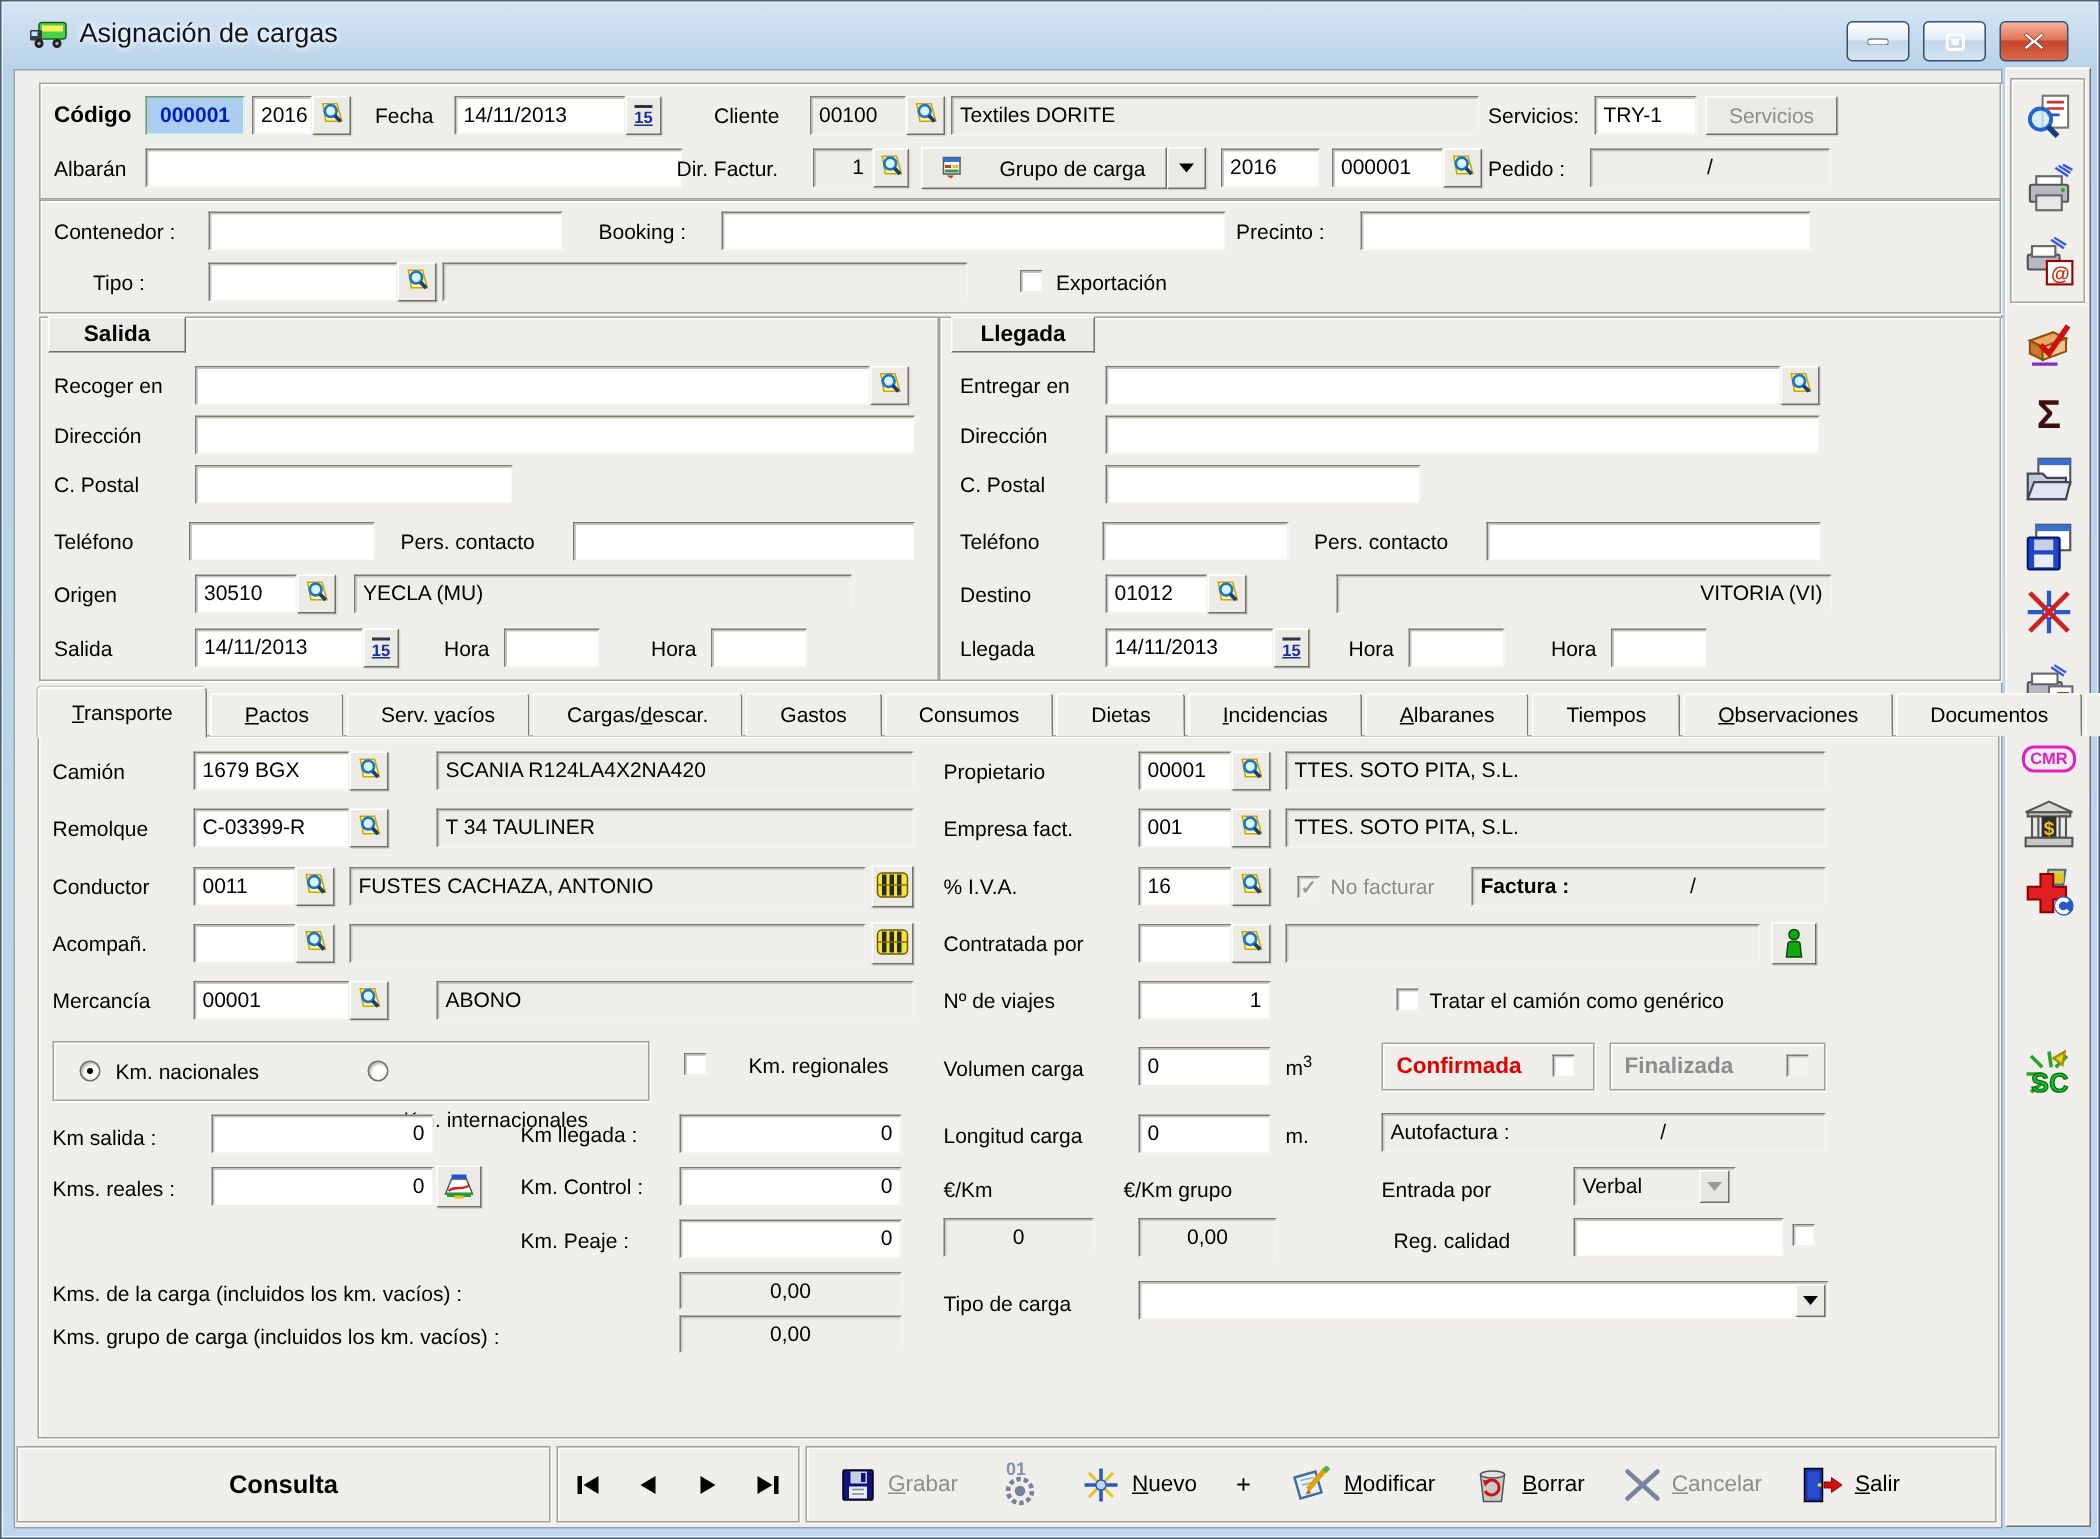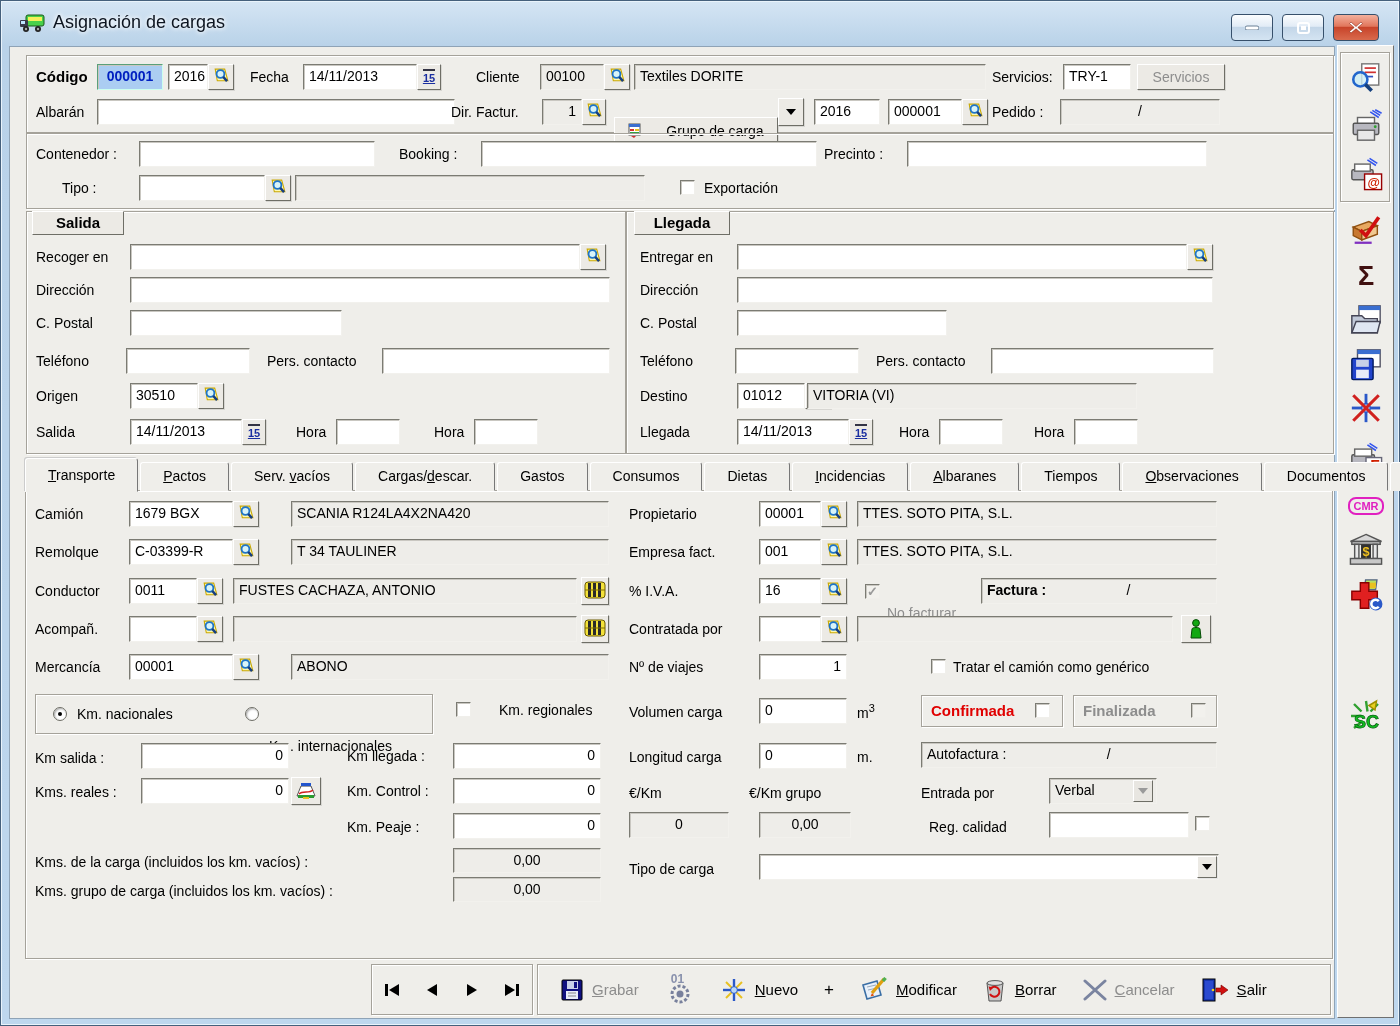--- a/index.html
+++ b/index.html
@@ -125,21 +125,21 @@
     <div class="fld ro dis num" style="left:532px;top:52px;width:40px;">1</div>
     <div class="btn mag" style="left:572px;top:52px;width:24px;">
         <span class="mag-slot">
   <svg width="18" height="17" viewBox="0 0 17 16">
     <polygon points="3,2 12,2 15,13 5,13" fill="#fff9b0" stroke="#c9a800" stroke-width="1"></polygon>
     <circle cx="8" cy="6.6" r="3.7" fill="#d8f4f8" stroke="#1e74c8" stroke-width="1.7"></circle>
     <line x1="10.6" y1="9.4" x2="14.2" y2="13.2" stroke="#173f80" stroke-width="2.4"></line>
   </svg>
 </span>
       </div>
-    <div class="btn" style="left:604px;top:51px;width:164px;height:28px;gap:22px;margin-top:19px;">
+    <div class="btn" style="left:604px;top:51px;width:164px;height:28px;gap:22px;">
       <svg width="16" height="16" viewBox="0 0 16 16">
         <rect x="1" y="1" width="11" height="11" fill="#fff" stroke="#555"></rect>
         <rect x="1" y="1" width="11" height="3" fill="#3a6ed0"></rect>
         <rect x="2" y="6" width="4" height="2" fill="#d03030"></rect>
           <rect x="7" y="6" width="4" height="2" fill="#e8c020"></rect>
         <rect x="2" y="9" width="9" height="2" fill="#30a040"></rect>
         <path d="M3 13 L8 13 L6 15 Z" fill="#d03030"></path>
       </svg>
       <span>Grupo de carga</span>
     </div>
@@ -207,20 +207,21 @@
     <div class="fld" style="left:120px;top:336px;width:68px;">30510</div>
     <div class="btn mag" style="left:188px;top:336px;">
         <span class="mag-slot">
   <svg width="18" height="17" viewBox="0 0 17 16">
     <polygon points="3,2 12,2 15,13 5,13" fill="#fff9b0" stroke="#c9a800" stroke-width="1"></polygon>
     <circle cx="8" cy="6.6" r="3.7" fill="#d8f4f8" stroke="#1e74c8" stroke-width="1.7"></circle>
     <line x1="10.6" y1="9.4" x2="14.2" y2="13.2" stroke="#173f80" stroke-width="2.4"></line>
   </svg>
 </span>
       </div>
+    <div class="fld ro" style="left:226px;top:336px;width:332px;">YECLA (MU)</div>
     <div class="lbl" style="left:26px;top:372px;">Salida</div>
     <div class="fld" style="left:120px;top:372px;width:112px;">14/11/2013</div>
     <div class="btn cal" style="left:232px;top:372px;">
         <span class="cal-slot">
   <span class="cal-day">15</span>
 </span>
       </div>
     <div class="lbl" style="left:286px;top:372px;">Hora</div>
     <div class="fld" style="left:326px;top:372px;width:64px;"></div>
     <div class="lbl" style="left:424px;top:372px;">Hora</div>
@@ -251,21 +252,21 @@
     <div class="fld" style="left:727px;top:336px;width:68px;">01012</div>
     <div class="btn mag" style="left:795px;top:336px;">
         <span class="mag-slot">
   <svg width="18" height="17" viewBox="0 0 17 16">
     <polygon points="3,2 12,2 15,13 5,13" fill="#fff9b0" stroke="#c9a800" stroke-width="1"></polygon>
     <circle cx="8" cy="6.6" r="3.7" fill="#d8f4f8" stroke="#1e74c8" stroke-width="1.7"></circle>
     <line x1="10.6" y1="9.4" x2="14.2" y2="13.2" stroke="#173f80" stroke-width="2.4"></line>
   </svg>
 </span>
       </div>
-    <div class="fld ro" style="left:797px;top:336px;width:330px;">VITORIA (VI)</div>
+    <div class="fld ro" style="left:881px;top:336px;width:330px;text-align:right;">VITORIA (VI)</div>
     <div class="lbl" style="left:630px;top:372px;">Llegada</div>
     <div class="fld" style="left:727px;top:372px;width:112px;">14/11/2013</div>
     <div class="btn cal" style="left:839px;top:372px;">
         <span class="cal-slot">
   <span class="cal-day">15</span>
 </span>
       </div>
     <div class="lbl" style="left:889px;top:372px;">Hora</div>
     <div class="fld" style="left:929px;top:372px;width:64px;"></div>
     <div class="lbl" style="left:1024px;top:372px;">Hora</div>
@@ -445,21 +446,21 @@
     <div class="btn mag" style="left:820px;top:577px;">
         <span class="mag-slot">
   <svg width="18" height="17" viewBox="0 0 17 16">
     <polygon points="3,2 12,2 15,13 5,13" fill="#fff9b0" stroke="#c9a800" stroke-width="1"></polygon>
     <circle cx="8" cy="6.6" r="3.7" fill="#d8f4f8" stroke="#1e74c8" stroke-width="1.7"></circle>
     <line x1="10.6" y1="9.4" x2="14.2" y2="13.2" stroke="#173f80" stroke-width="2.4"></line>
   </svg>
 </span>
       </div>
     <div class="chk disab on" style="left:864px;top:583px;"></div>
-    <div class="lbl dis" style="left:886px;top:599px;">No facturar</div>
+    <div class="lbl dis" style="left:886px;top:577px;">No facturar</div>
     <div class="fld ro" style="left:980px;top:577px;width:236px;display:flex;">
       <span class="b">Factura :</span>
       <span style="flex:1;text-align:center;">/</span>
     </div>
 
     <div class="lbl" style="left:628px;top:615px;">Contratada por</div>
     <div class="fld" style="left:758px;top:615px;width:62px;"></div>
     <div class="btn mag" style="left:820px;top:615px;">
         <span class="mag-slot">
   <svg width="18" height="17" viewBox="0 0 17 16">
@@ -514,20 +515,23 @@
     <div class="fld" style="left:1048px;top:811px;width:140px;"></div>
     <div class="chk" style="left:1194px;top:815px;"></div>
 
     <div class="lbl" style="left:628px;top:855px;">Tipo de carga</div>
     <div class="fld" style="left:758px;top:853px;width:460px;"></div>
     <div class="btn" style="left:1196px;top:855px;width:20px;height:22px;">
         <span class="arrow-down"></span>
       </div>
   </div>
 
+  <div class="etch" style="left:10px;top:963px;width:356px;height:51px;display:flex;align-items:center;justify-content:center;">
+    <span class="b" style="font-size:17px;">Consulta</span>
+  </div>
   <div class="etch" style="left:370px;top:963px;width:162px;height:51px;display:flex;align-items:center;justify-content:space-around;">
     <span class="navbtn">
         <svg width="20" height="14" viewBox="0 0 20 14">
           <rect x="3" y="1" width="3" height="12" fill="#000"></rect>
           <polygon points="17,1 17,13 7,7" fill="#000"></polygon>
         </svg>
       </span>
     <span class="navbtn">
         <svg width="16" height="14" viewBox="0 0 16 14">
           <polygon points="13,1 13,13 3,7" fill="#000"></polygon>

